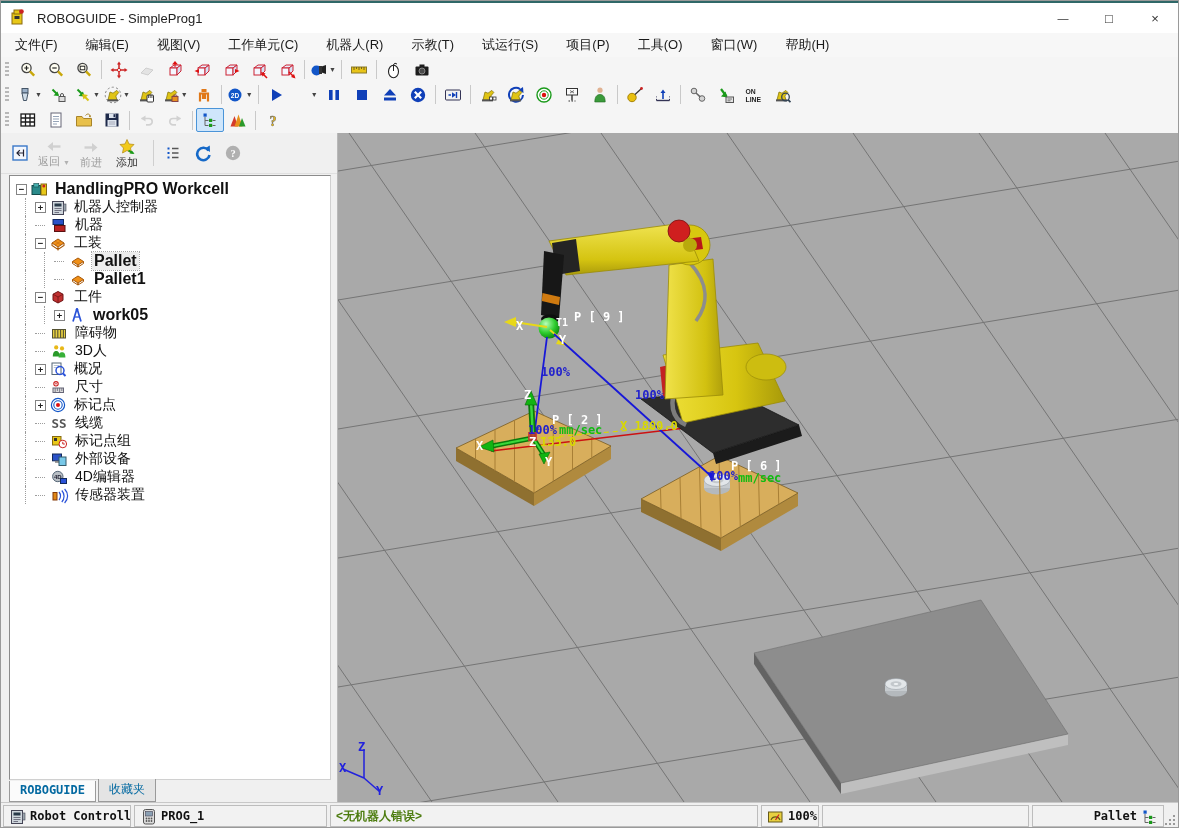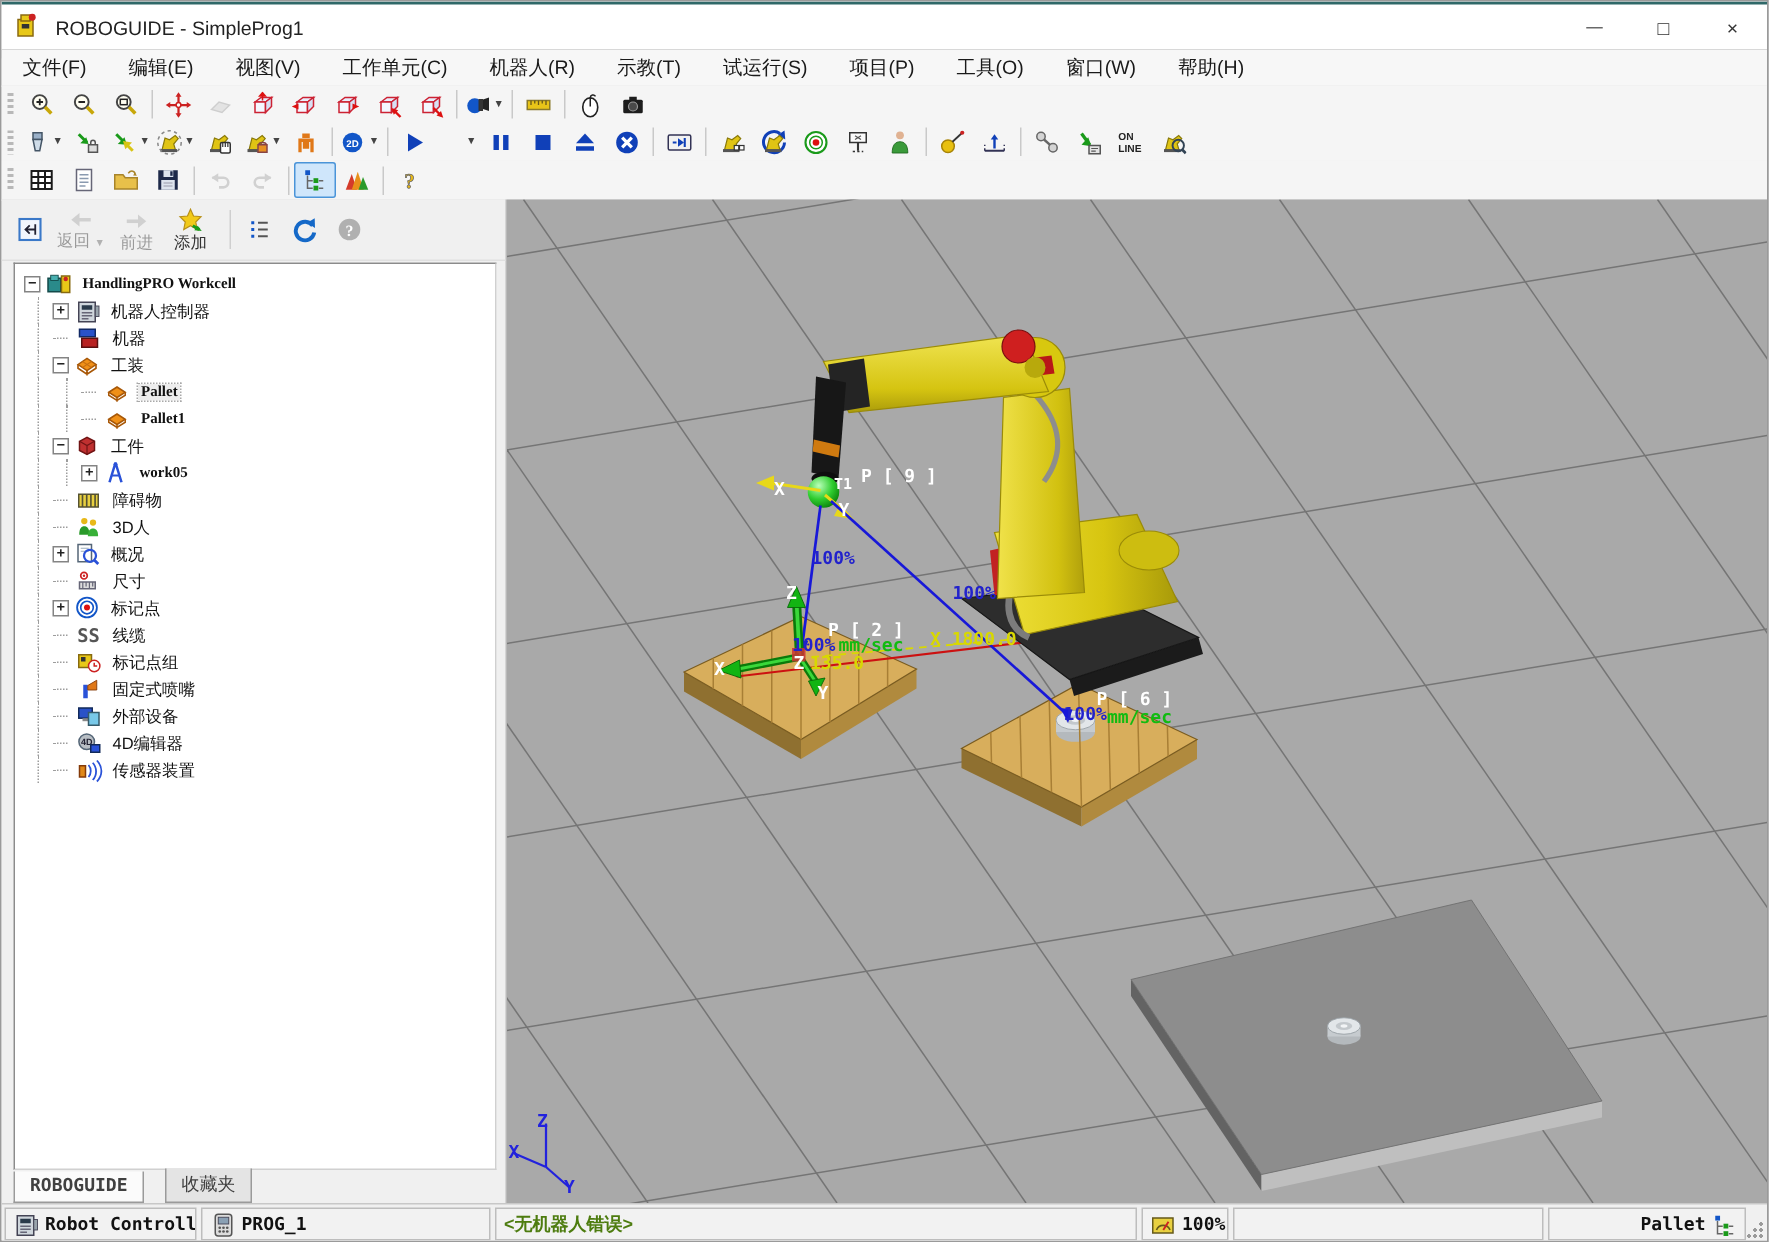--- a/index.html
+++ b/index.html
@@ -44,26 +44,26 @@
            border:1px solid #8b8b8b;border-right-color:#d0d0d0;border-bottom-color:#d0d0d0;
            overflow:hidden;padding:4px 0 0 6px;box-sizing:border-box}
   .trow{display:flex;align-items:center;height:18px;white-space:nowrap}
   .guide{width:19px;height:18px;flex:none;position:relative}
   .guide::before{content:"";position:absolute;left:9px;top:0;bottom:0;border-left:1px dotted #9d9d9d}
   .stub{width:16px;height:18px;flex:none;position:relative}
   .stub::before{content:"";position:absolute;left:0;right:6px;top:9px;border-top:1px dotted #9d9d9d}
   .ebox{width:11px;height:11px;box-sizing:border-box;border:1px solid #848484;background:#fff;
         font:700 9px/9px "DejaVu Sans Mono",monospace;text-align:center;flex:none;margin-right:4px;color:#222}
   .ticon{width:18px;height:17px;flex:none;margin-right:4px}
-  .tlabel{font-size:11px;padding:0 2px}
-  .tlabel.mono{font-family:Liberation Serif, serif;font-weight:bold;font-size:10px}
+  .tlabel{font-size:14px;padding:0 2px}
+  .tlabel.mono{font-family:Liberation Sans, sans-serif;font-weight:bold;font-size:16px}
   .trow.sel .tlabel{background:#ededed;outline:1px dotted #a8a8a8}
   #ptabs{position:absolute;left:8px;bottom:0;height:21px;display:flex;align-items:flex-end}
   .tab{padding:2px 10px 3px;border:1px solid #9a9a9a;border-top:none;background:#e4e4e4;
-       font-size:12px;color:#404040;margin-right:14px}
+       font-size:12px;color:#0369a1;margin-right:2px}
   .tab.active{background:#fbfbfb;font-family:"DejaVu Sans Mono",monospace;font-weight:bold;padding-bottom:4px}
   
   #viewport{position:absolute;left:337px;top:132px;width:842px;height:669px;background:#a9a9a9}
   #viewport svg{display:block}
   
   #statusbar{position:absolute;left:0;top:801px;width:100%;height:27px;background:#f0f0f0;
              border-top:1px solid #c8c8c8;display:flex;align-items:stretch;padding:2px 2px;box-sizing:border-box}
   .seg{border:1px solid #bdbdbd;background:#f2f2f2;display:flex;align-items:center;
        padding:0 5px;margin-right:3px;box-sizing:border-box;overflow:hidden}
   .stext{font-size:12px;font-weight:bold;color:#111;white-space:nowrap}
@@ -678,29 +678,20 @@
       <div class="trow">
         <span class="guide"></span>
         <span class="stub"></span>
         <span class="ticon"><svg width="18" height="18" viewBox="0 0 18 18" xmlns="http://www.w3.org/2000/svg">
             <rect x="1.5" y="3.5" width="8.5" height="8.5" fill="#e8c818" stroke="#876a10"></rect>
             <rect x="3" y="5" width="3" height="3" fill="#333"></rect>
             <circle cx="11.8" cy="11" r="3.8" fill="#fff" stroke="#c22" stroke-width="1"></circle>
             <path d="M11.8 8.8v2.2h2" fill="none" stroke="#c22"></path>
           </svg></span>
         <span class="tlabel">标记点组</span>
-      </div>
-      <div class="trow">
-        <span class="guide"></span>
-        <span class="stub"></span>
-        <span class="ticon"><svg width="18" height="18" viewBox="0 0 18 18" xmlns="http://www.w3.org/2000/svg">
-            <rect x="4.5" y="5.5" width="3" height="9" fill="#2a52d8"></rect>
-            <polygon points="7.5,6 13.5,2.5 13.5,9 7.5,9" fill="#e07818" stroke="#843a08" stroke-width="0.6"></polygon>
-          </svg></span>
-        <span class="tlabel">固定式喷嘴</span>
       </div>
       <div class="trow">
         <span class="guide"></span>
         <span class="stub"></span>
         <span class="ticon"><svg width="18" height="18" viewBox="0 0 18 18" xmlns="http://www.w3.org/2000/svg">
             <rect x="1.5" y="3" width="9" height="6.8" fill="#2a52c8" stroke="#122a5a"></rect>
             <rect x="4" y="9.8" width="4" height="2" fill="#888"></rect>
             <rect x="8" y="6" width="7" height="8.5" fill="#78c8e8" stroke="#345a6a"></rect>
           </svg></span>
         <span class="tlabel">外部设备</span>

